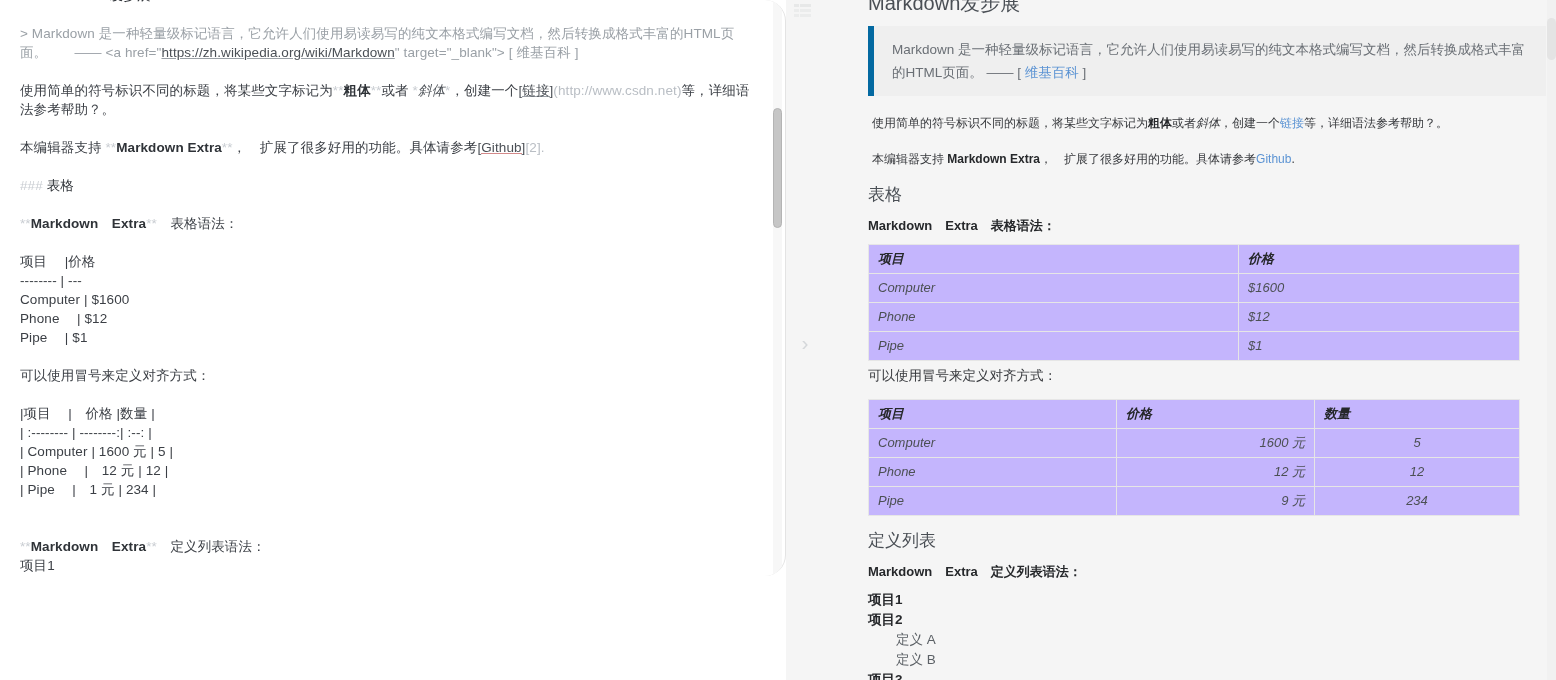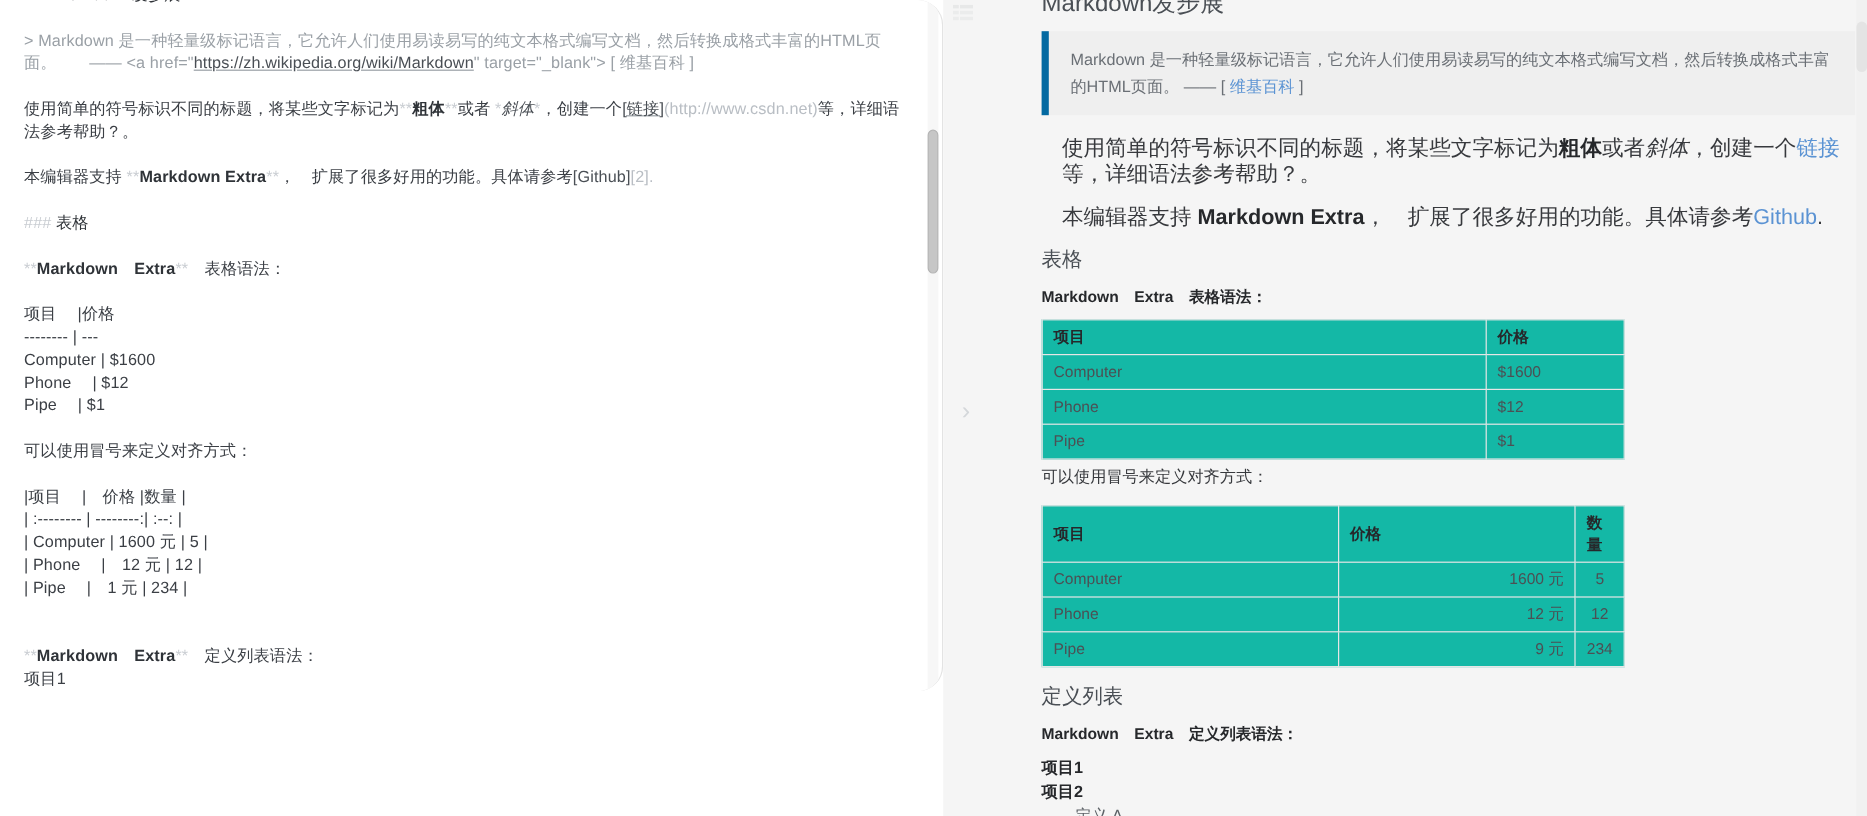--- a/index.html
+++ b/index.html
@@ -49,20 +49,21 @@
   .md-mark   { color: #c9cdd2; }
   .md-bold   { font-weight: bold; color: #2f3338; }
   .md-italic { font-style: italic; color: #4a4f55; }
   .md-link   { color: #4a4f55; text-decoration: underline; text-decoration-color: #9aa0a6; }
   .md-url    { color: #b9bec4; }
   .md-ref    { color: #b9bec4; }
   .md-quote  { color: #9aa0a6; }
   .md-hdr    { color: #2f3338; }
   .md-squiggle {
     color: #4a4f55;
+    text-decoration: underline;
     text-decoration-style: solid;
     text-decoration-color: #d48a8a;
   }
 
   
   .editor-scrollbar-track {
     position: absolute;
     top: 0; right: 3px;
     width: 9px; height: 680px;
     background: #f7f7f7;
@@ -128,23 +129,23 @@
   .pv-blockquote {
     background: #efefef;
     border-left: 6px solid #0369a1;
     padding: 12px 16px 12px 18px;
     margin: 0 0 16px 0;
     font-size: 13.5px;
     line-height: 23px;
     color: #6a6f75;
   }
   .pv-p {
-    font-size: 18px;
+    font-size: 12px;
     line-height: 22px;
-    margin: 0 0 14px 17px;
+    margin: 0 0 14px 4px;
     color: #37393d;
   }
   .pv-p b { font-weight: bold; color: #26282b; }
   .pv-p i { font-style: italic; }
   .pv-link { color: #5b93d3; text-decoration: none; }
   .pv-h4 {
     font-size: 17px;
     font-weight: 400;
     color: #4a4f55;
     margin: 14px 0 10px 0;
@@ -154,24 +155,25 @@
     font-size: 13px;
     line-height: 20px;
     margin: 0 0 8px 0;
     font-weight: bold;
     color: #26282b;
   }
   .pv-label .lbl-normal { font-weight: bold; }
 
   table.pv-table {
     border-collapse: collapse;
-    width: 486px;
-    background: #14b8a6;
+    width: 652px;
+    background: #c4b5fd;
     margin: 0 0 4px 0;
     font-size: 13px;
+    font-style: italic;
   }
   table.pv-table th,
   table.pv-table td {
     border: 1px solid #e6e6e6;
     padding: 5px 9px;
     height: 24px;
     line-height: 18px;
     color: #4c5054;
     font-weight: normal;
     text-align: left;

